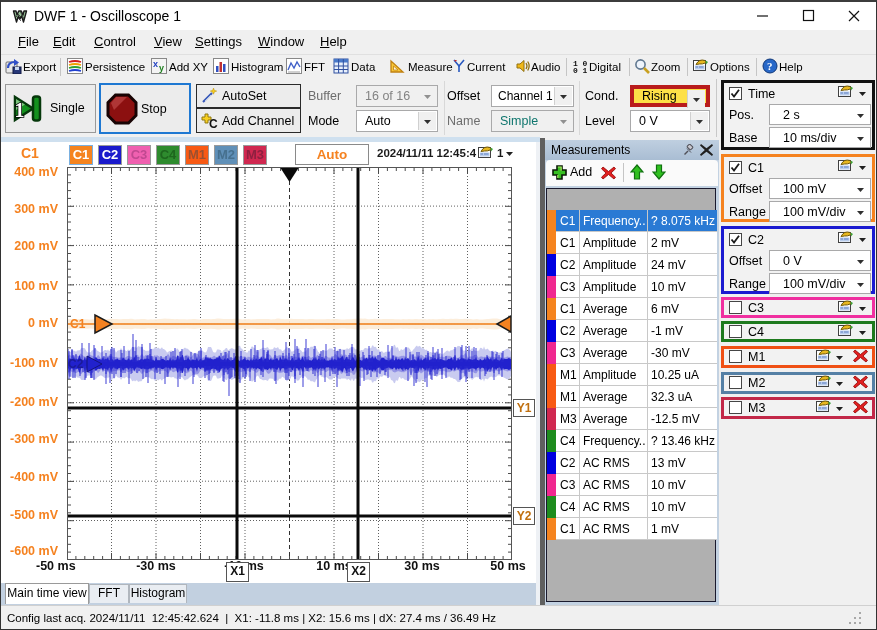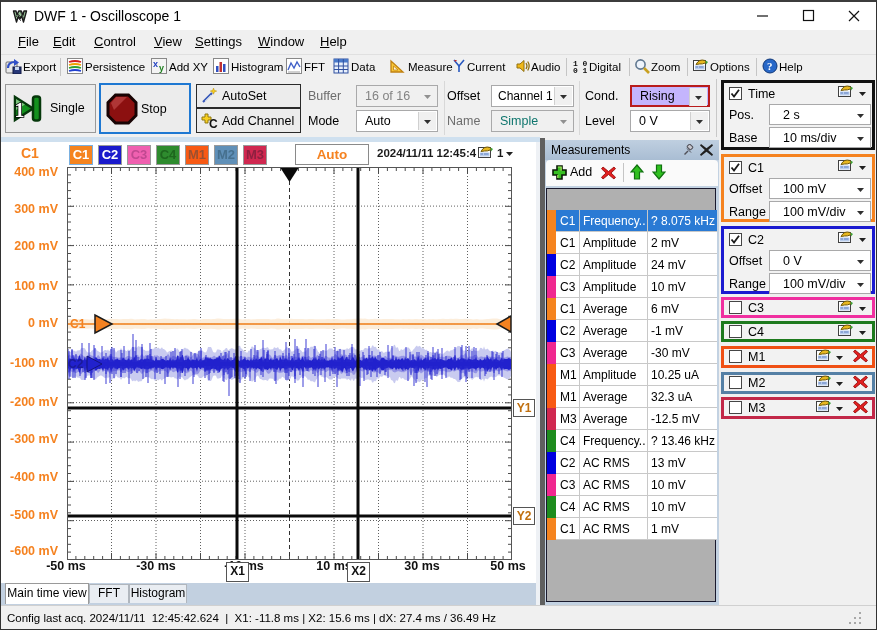--- a/index.html
+++ b/index.html
@@ -187,21 +187,21 @@
     </div>
  <span class="lbl" style="left:446px;top:35px;color:#6d6d6d">Name</span>
  <div style="position:absolute;left:490px;top:31px;width:83px;height:22px;background:#f0f0f0;border:1px solid #a9a9aa;box-sizing:border-box">
       <span style="position:absolute;left:8px;top:50%;transform:translateY(-52%);font-size:12.5px;color:#0f766e;white-space:nowrap">Simple</span>
       <svg width="7" height="4" viewBox="0 0 7 4" style="position:absolute;right:6px;top:9.0px">
         <polygon points="0,0 7,0 3.5,4" fill="#909090"></polygon>
       </svg>
     </div>
  <div class="abs" style="left:578px;top:2px;width:1px;height:54px;background:#d8d8d8"></div>
  <span class="lbl" style="left:584px;top:10px">Cond.</span>
- <div style="position:absolute;left:629px;top:6px;width:80px;height:22px;background:#c4b5fd;border:2px solid #b91c1c;box-sizing:border-box">
+ <div style="position:absolute;left:629px;top:6px;width:80px;height:22px;background:#fde047;border:4px solid #b91c1c;box-sizing:border-box">
       <div style="position:absolute;right:1px;top:1px;width:17px;height:18px;background:#f0f0f0;border-left:1px solid #d0d0d0"></div>
       <span style="position:absolute;left:8px;top:50%;transform:translateY(-52%);font-size:12.5px;color:#000;white-space:nowrap">Rising</span>
       <svg width="7" height="4" viewBox="0 0 7 4" style="position:absolute;right:6px;top:9.0px">
         <polygon points="0,0 7,0 3.5,4" fill="#303030"></polygon>
       </svg>
     </div>
  <span class="lbl" style="left:584px;top:35px">Level</span>
  <div style="position:absolute;left:629px;top:31px;width:80px;height:22px;background:#fff;border:1px solid #a9a9aa;box-sizing:border-box">
       <div style="position:absolute;right:1px;top:1px;width:17px;height:18px;background:#f0f0f0;border-left:1px solid #d0d0d0"></div>
       <span style="position:absolute;left:8px;top:50%;transform:translateY(-52%);font-size:12.5px;color:#000;white-space:nowrap">0 V</span>
@@ -482,21 +482,21 @@
 <div style="position:absolute;right:819px;top:202px;font-size:12.5px;font-weight:bold;color:#f58220;white-space:nowrap">300 mV</div>
 <div style="position:absolute;right:819px;top:239px;font-size:12.5px;font-weight:bold;color:#f58220;white-space:nowrap">200 mV</div>
 <div style="position:absolute;right:819px;top:279px;font-size:12.5px;font-weight:bold;color:#f58220;white-space:nowrap">100 mV</div>
 <div style="position:absolute;right:819px;top:316px;font-size:12.5px;font-weight:bold;color:#f58220;white-space:nowrap">0 mV</div>
 <div style="position:absolute;right:819px;top:356px;font-size:12.5px;font-weight:bold;color:#f58220;white-space:nowrap">-100 mV</div>
 <div style="position:absolute;right:819px;top:395px;font-size:12.5px;font-weight:bold;color:#f58220;white-space:nowrap">-200 mV</div>
 <div style="position:absolute;right:819px;top:432px;font-size:12.5px;font-weight:bold;color:#f58220;white-space:nowrap">-300 mV</div>
 <div style="position:absolute;right:819px;top:470px;font-size:12.5px;font-weight:bold;color:#f58220;white-space:nowrap">-400 mV</div>
 <div style="position:absolute;right:819px;top:508px;font-size:12.5px;font-weight:bold;color:#f58220;white-space:nowrap">-500 mV</div>
 <div style="position:absolute;right:819px;top:544px;font-size:12.5px;font-weight:bold;color:#f58220;white-space:nowrap">-600 mV</div>
-<div style="position:absolute;left:36px;top:559px;width:60px;text-align:center;font-size:12.5px;font-weight:bold;color:#111">-50 ms</div>
+<div style="position:absolute;left:36px;top:559px;width:60px;font-size:12.5px;font-weight:bold;color:#111">-50 ms</div>
 <div style="position:absolute;left:126px;top:559px;width:60px;text-align:center;font-size:12.5px;font-weight:bold;color:#111">-30 ms</div>
 <div style="position:absolute;left:214px;top:559px;width:60px;text-align:center;font-size:12.5px;font-weight:bold;color:#111">-10 ms</div>
 <div style="position:absolute;left:304px;top:559px;width:60px;text-align:center;font-size:12.5px;font-weight:bold;color:#111">10 ms</div>
 <div style="position:absolute;left:392px;top:559px;width:60px;text-align:center;font-size:12.5px;font-weight:bold;color:#111">30 ms</div>
 <div style="position:absolute;left:478px;top:559px;width:60px;text-align:center;font-size:12.5px;font-weight:bold;color:#111">50 ms</div>
 <div class="curbox" style="left:226px;top:562px;width:23px;height:20px">X1</div>
 <div class="curbox" style="left:347px;top:562px;width:23px;height:20px">X2</div>
 <div class="curbox" style="left:513px;top:399px;width:22px;height:18px;color:#c07010">Y1</div>
 <div class="curbox" style="left:513px;top:507px;width:22px;height:18px;color:#c07010">Y2</div>
 

